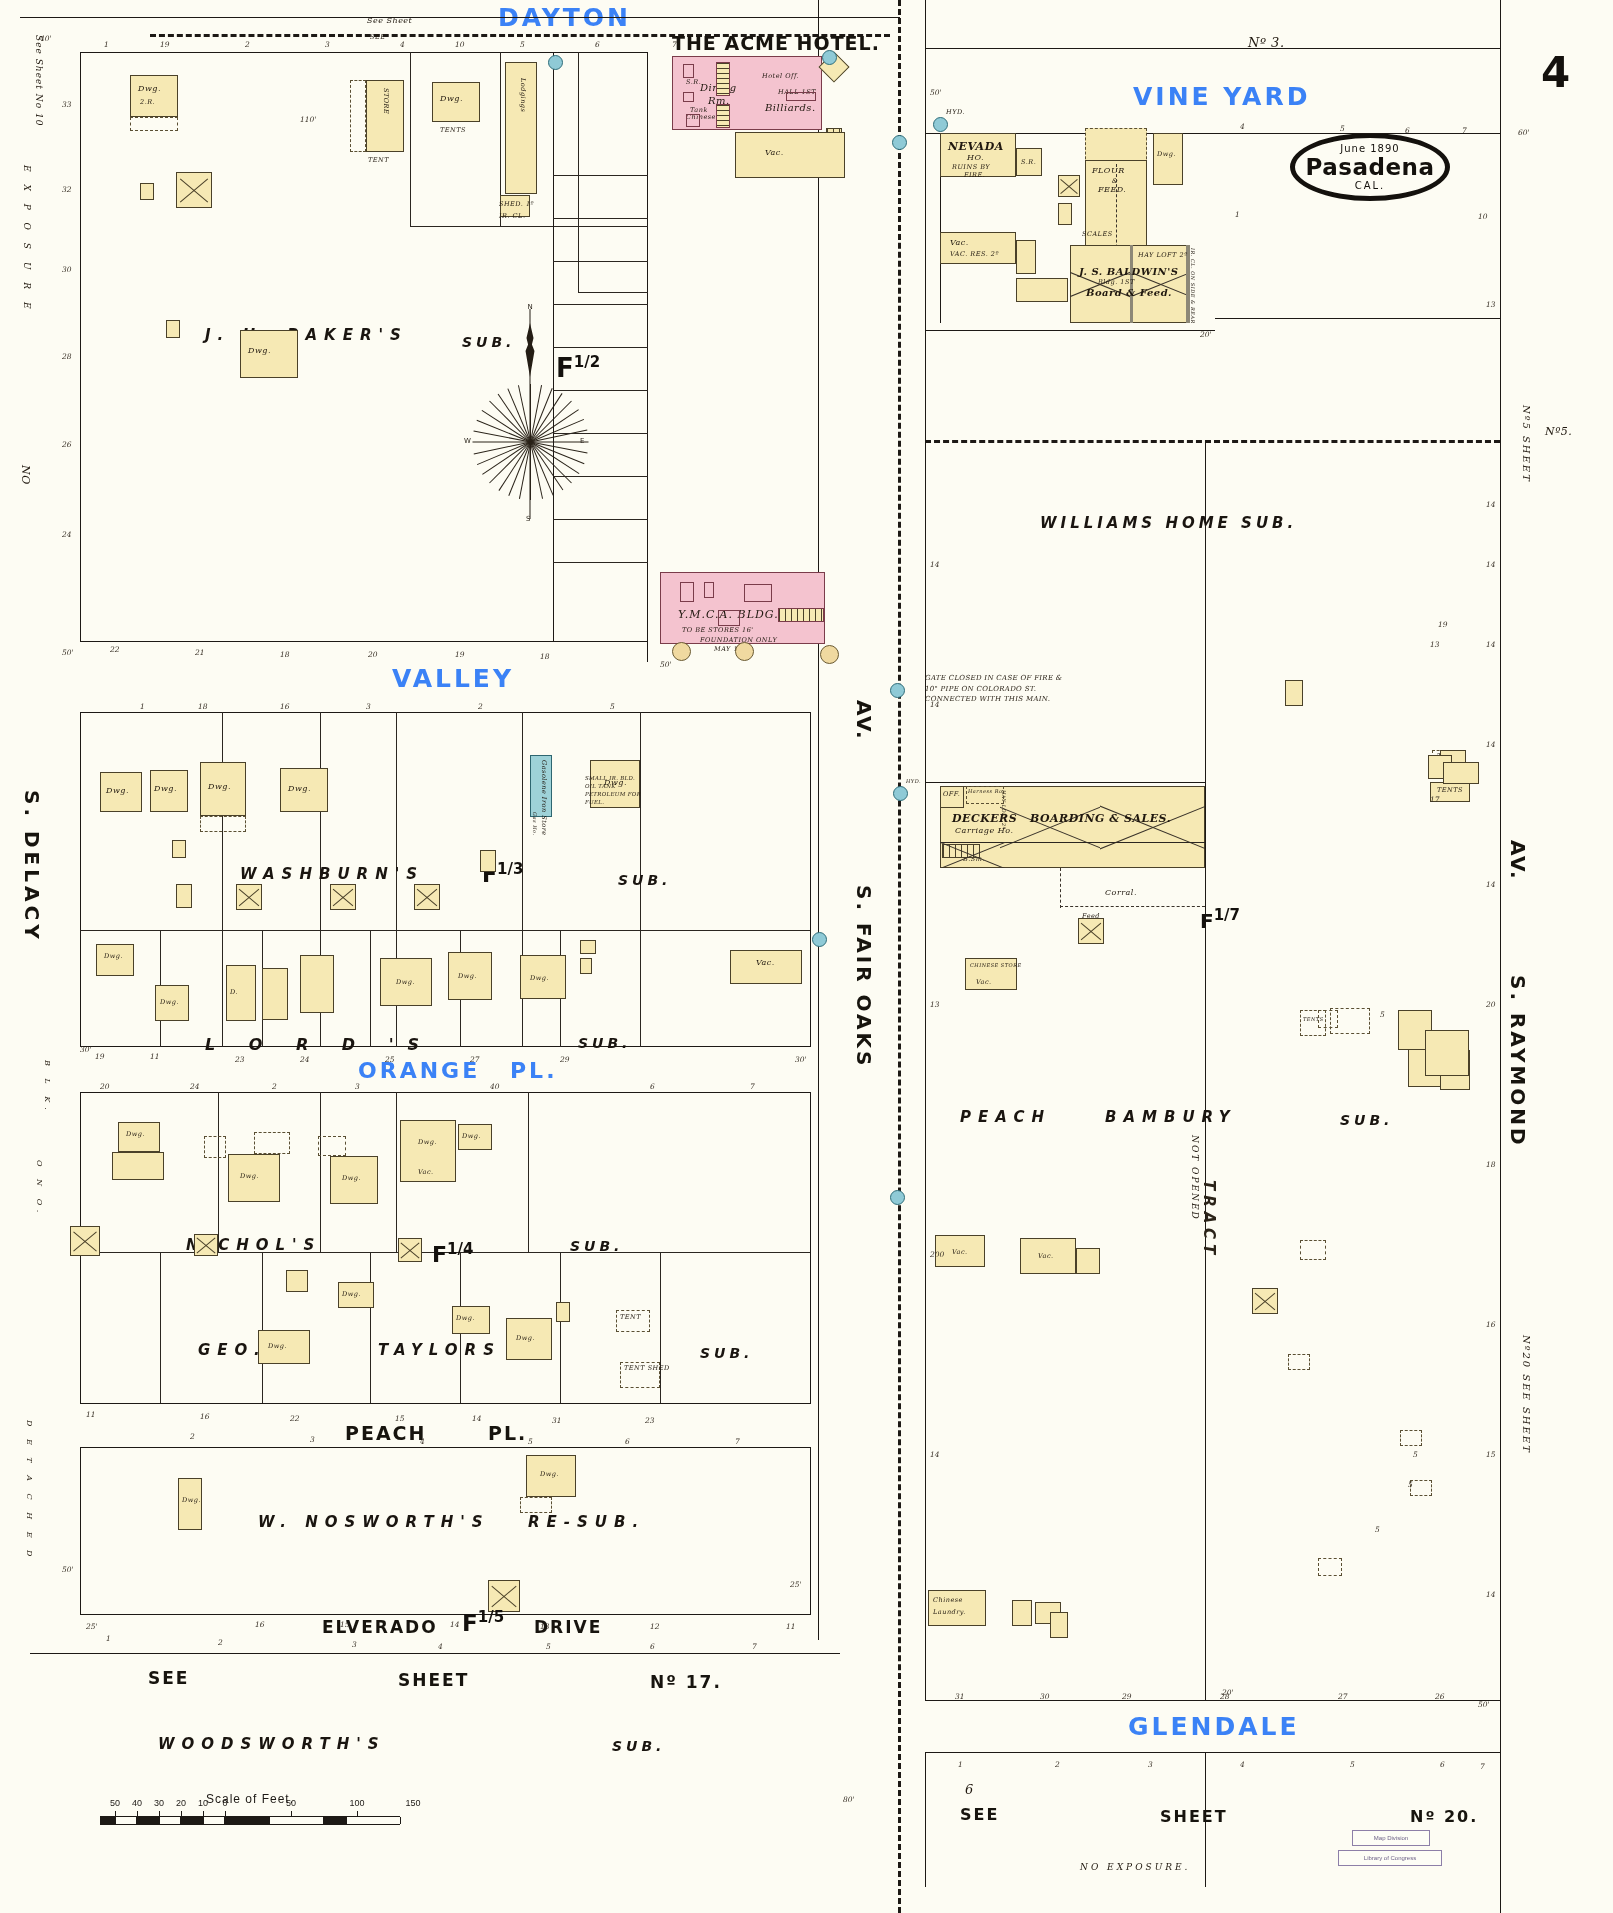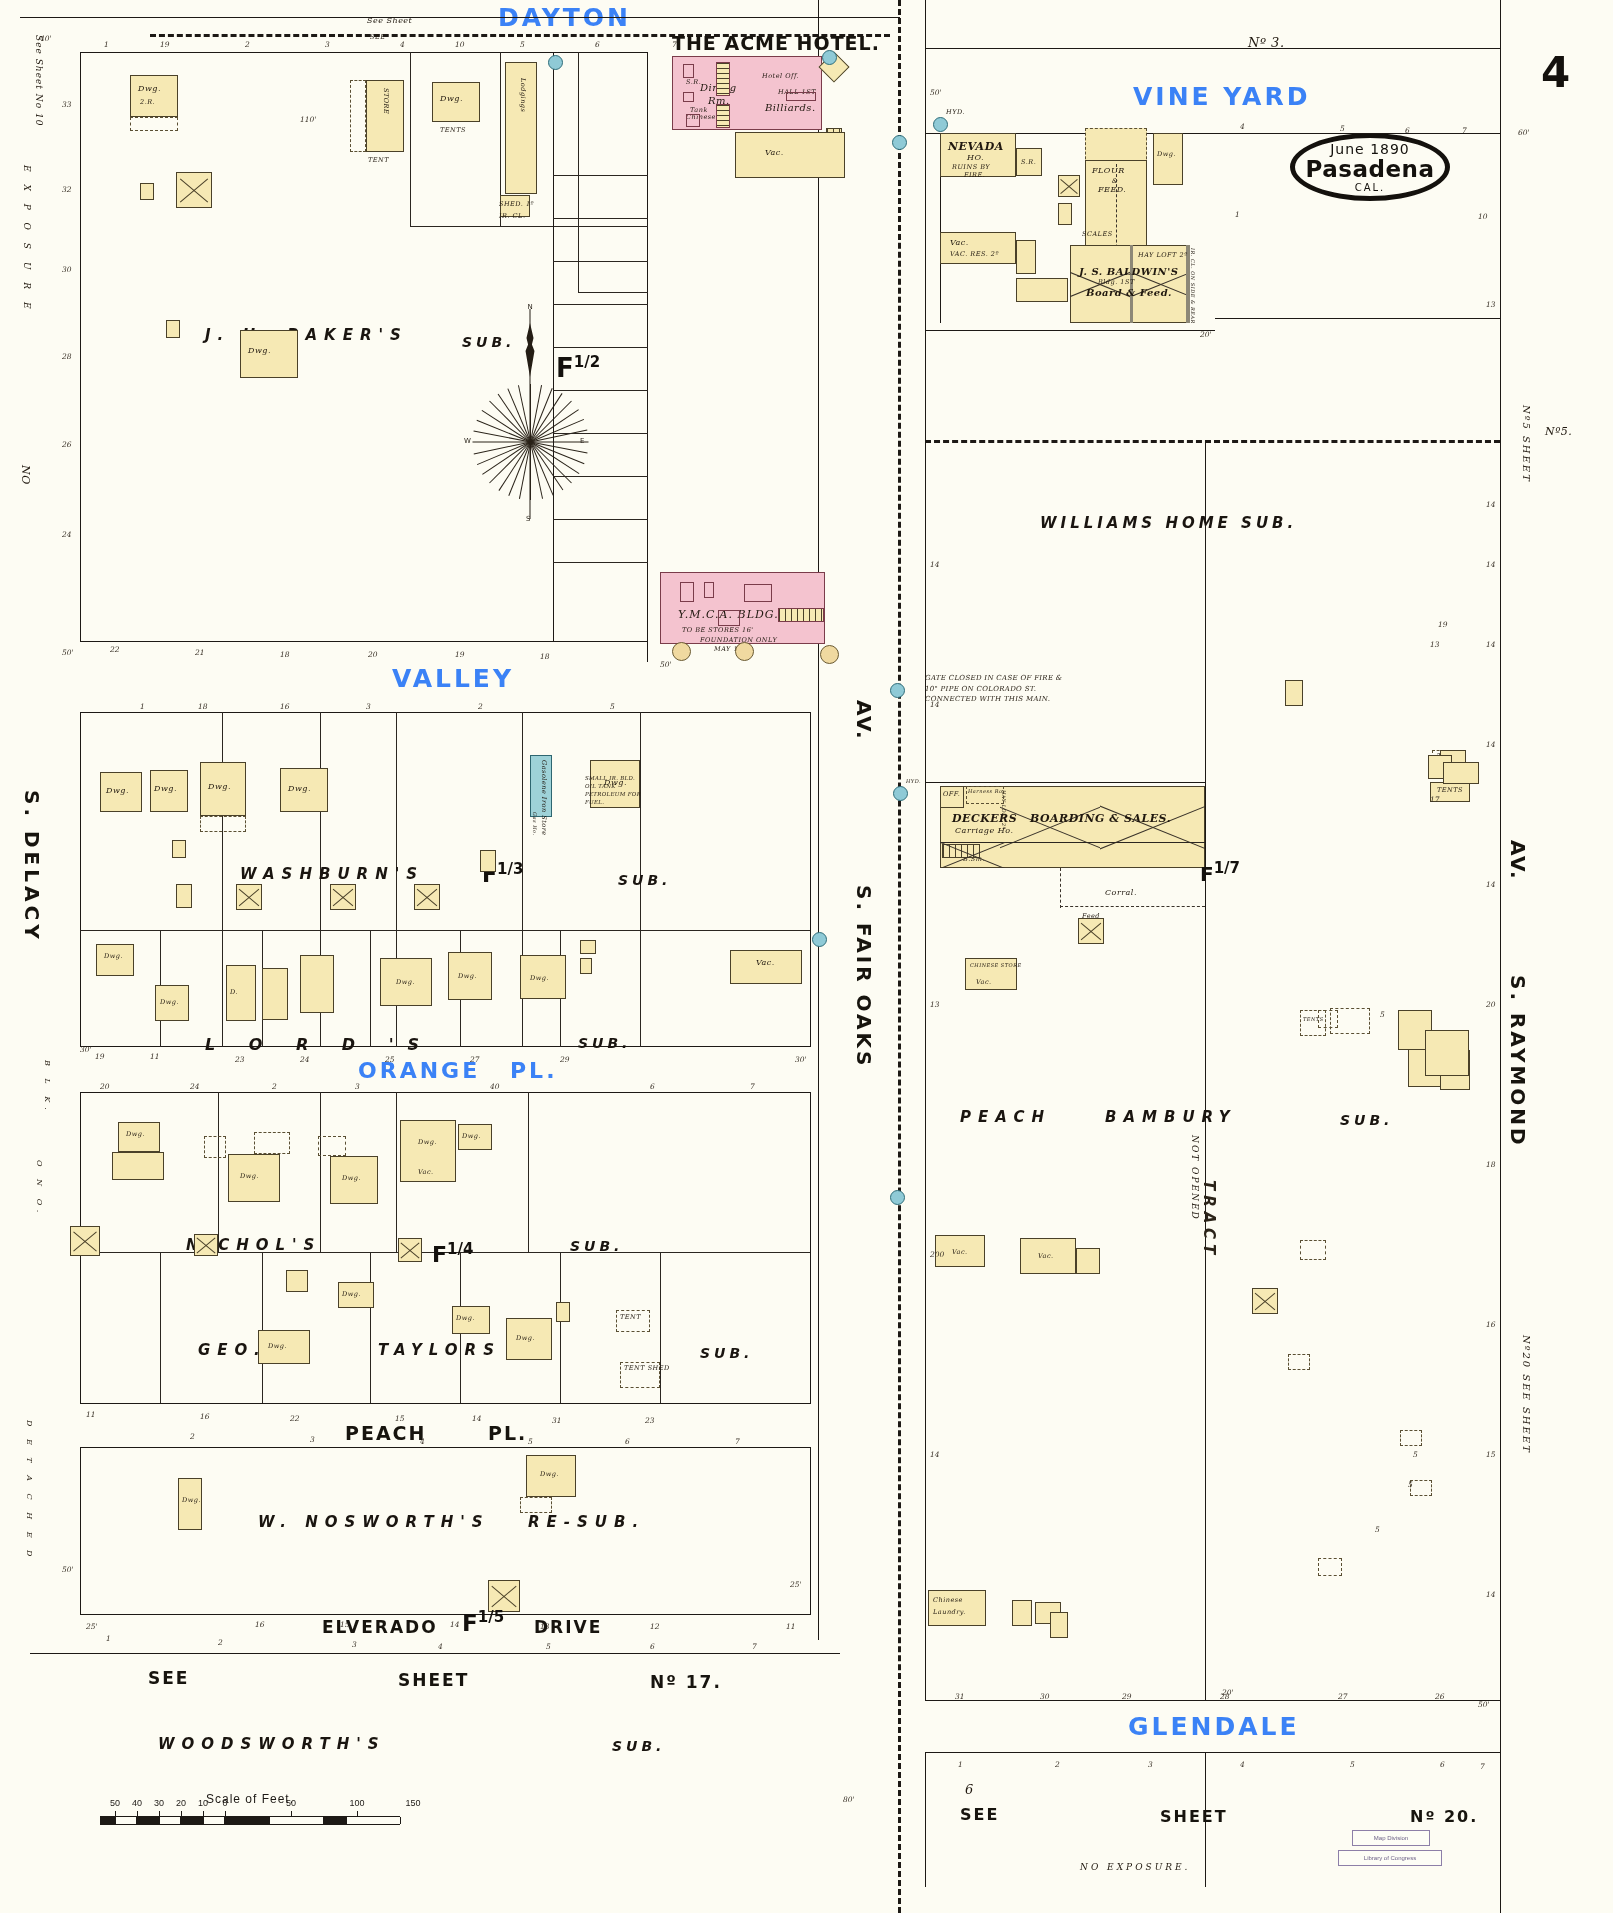--- a/index.html
+++ b/index.html
@@ -138,21 +138,21 @@
     width:160px; height:68px;
     border:5px solid #14110d;
     border-radius:50%;
     background:#fdfcf3;
     display:flex; flex-direction:column;
     align-items:center; justify-content:center;
     line-height:1;
   }
   #cartouche .c-date {
     font-family:"DejaVu Sans", sans-serif;
-    font-size:14px; letter-spacing:1px; font-weight:400;
+    font-size:10px; letter-spacing:1px; font-weight:400;
     color:#14110d; margin-bottom:2px;
   }
   #cartouche .c-city {
     font-family:"DejaVu Sans", sans-serif;
     font-size:23px; font-weight:700; letter-spacing:.5px;
     color:#14110d;
   }
   #cartouche .c-state {
     font-family:"DejaVu Sans", sans-serif;
     font-size:10px; letter-spacing:2px;
@@ -827,21 +827,21 @@
   <div class="lbl hand hand-xs" style="left:968px; top:788px; font-size:5px;">Harness Ro.</div>
   <div class="stairs" style="left:942px; top:844px; width:38px; height:14px;"></div>
   <div class="lot-line hline" style="left:940px; top:842px; width:265px;"></div>
   <div class="hydrant" style="left:893px; top:786px;"></div>
   <div class="lbl hand hand-xs" style="left:906px; top:778px; font-size:5px;">HYD.</div>
   <div class="bigx" style="left:940px; top:842px; width:66px; height:26px;"></div>
 
   <div class="dashline-thin-v" style="left:1060px; top:868px; height:40px;"></div>
   <div class="dashline-thin-h" style="left:1060px; top:906px; width:145px;"></div>
   <div class="lbl hand hand-sm" style="left:1105px; top:888px;">Corral.</div>
-  <div class="blockfrac" style="left:1200px; top:859px; font-size:20px;">
+  <div class="blockfrac" style="left:1200px; top:906px; font-size:20px;">
     <span>F</span><sup>1/7</sup>
   </div>
   <div class="bldg" style="left:1078px; top:918px; width:26px; height:26px;"></div>
   <div class="xmark" style="left:1078px; top:918px; width:26px; height:26px;"></div>
   <div class="lbl hand hand-xs" style="left:1082px; top:912px;">Feed</div>
 
   <div class="bldg" style="left:965px; top:958px; width:52px; height:32px;"></div>
   <div class="lbl hand hand-xs" style="left:970px; top:962px; font-size:5px;">CHINESE STORE</div>
   <div class="lbl hand hand-xs" style="left:976px; top:978px;">Vac.</div>
 

